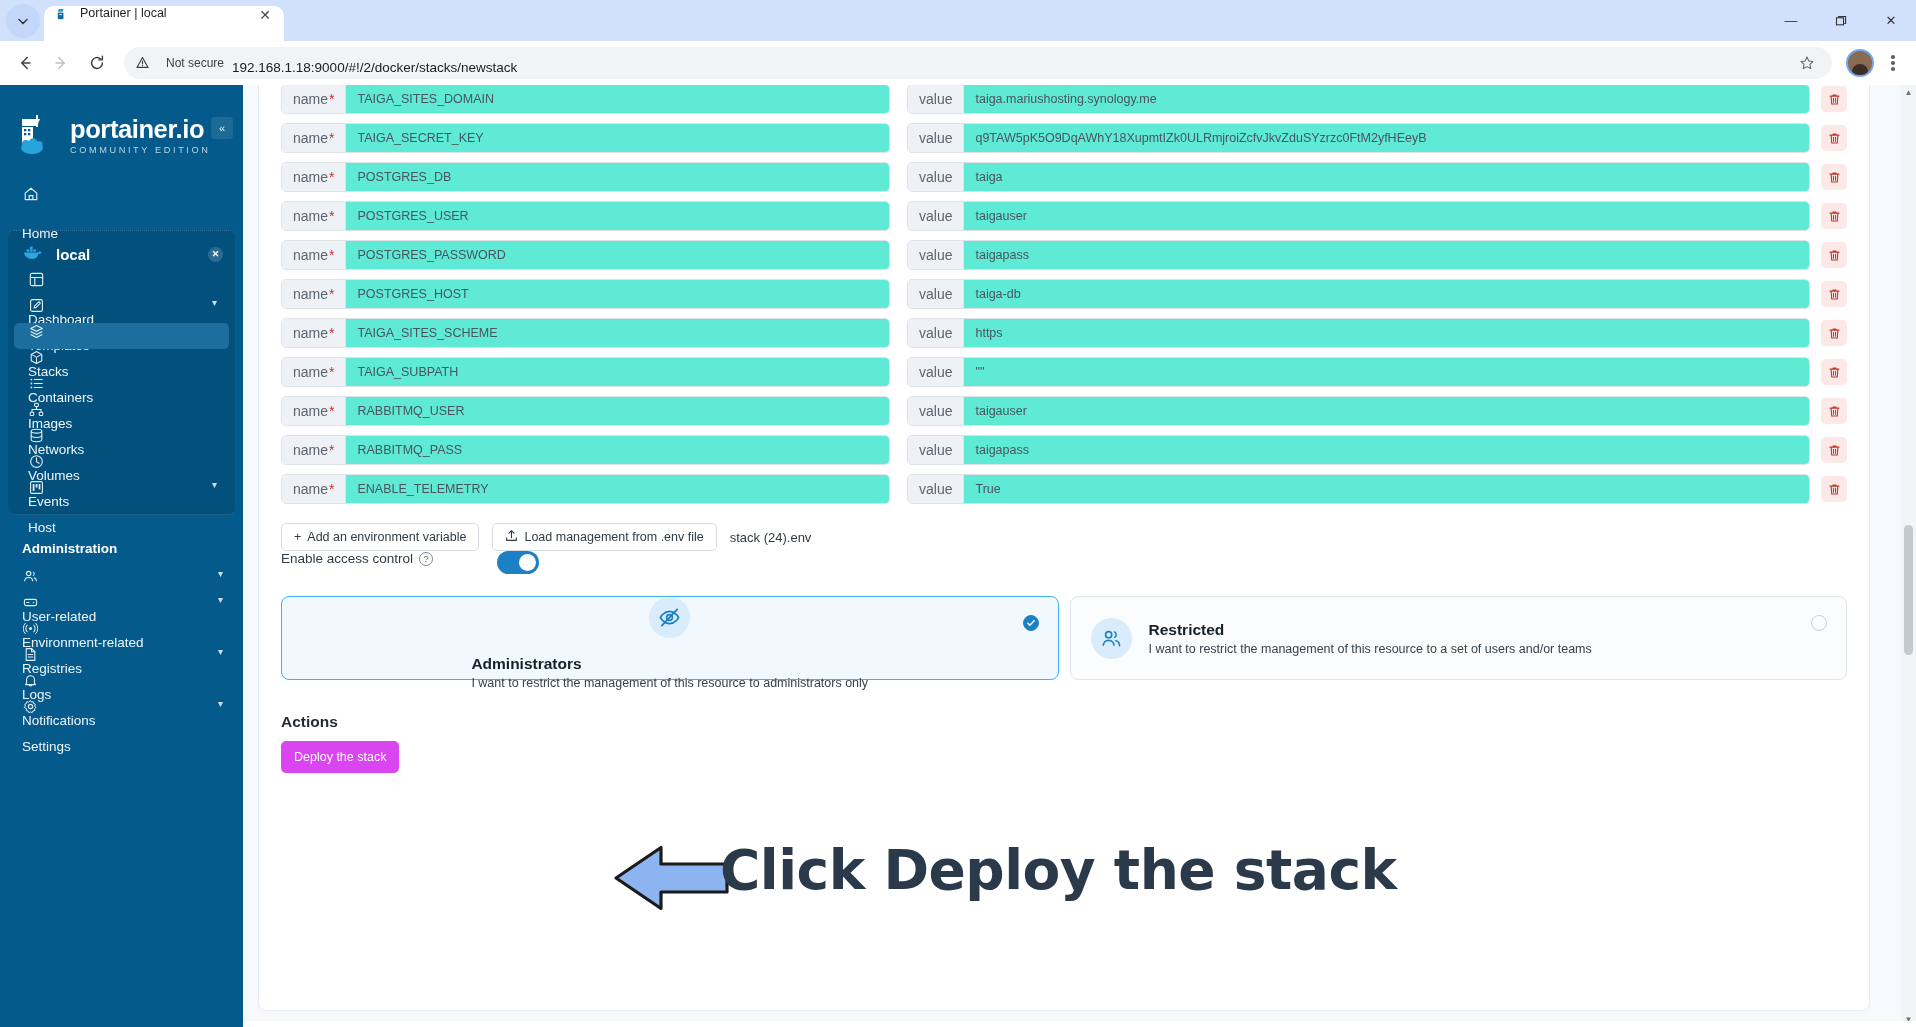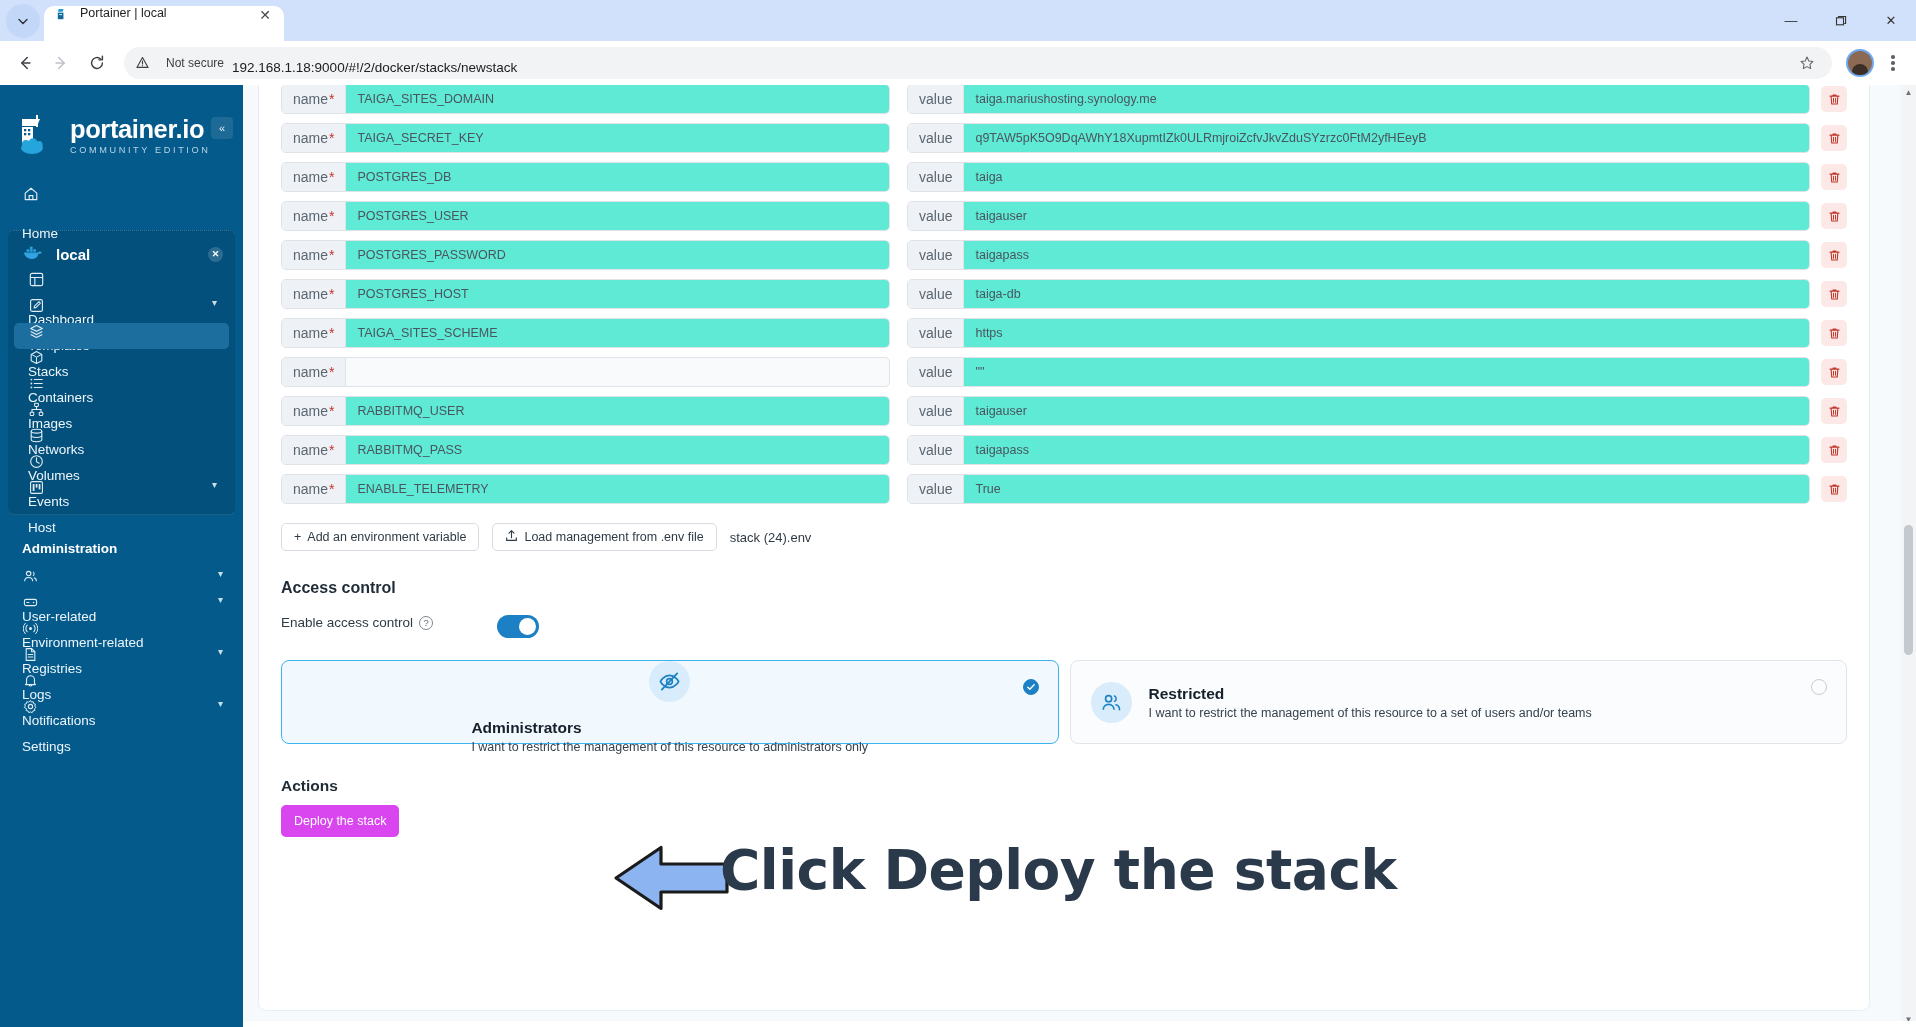--- a/index.html
+++ b/index.html
@@ -946,20 +946,21 @@
                 <path d="M5.9 5.6v4.3M8.1 5.6v4.3" stroke="#c0392b" stroke-width="1.1" stroke-linecap="round"></path>
               </svg>
             </div>
           </div>
           <div class="env-row">
             <div class="field name-field">
               <span class="field-label">
                 <span>name</span>
                 <span class="req">*</span>
               </span>
+              <span class="field-input">TAIGA_SUBPATH</span>
             </div>
             <div class="field value-field">
               <span class="field-label">value</span>
               <span class="field-input">""</span>
             </div>
             <div class="del-btn">
               <svg width="13" height="13" viewBox="0 0 14 14">
                 <path d="M2.2 3.4h9.6M5.4 3.4V2.1h3.2v1.3M3.4 3.4l.6 8.5h6l.6-8.5" fill="none" stroke="#c0392b" stroke-width="1.2" stroke-linecap="round" stroke-linejoin="round"></path>
                 <path d="M5.9 5.6v4.3M8.1 5.6v4.3" stroke="#c0392b" stroke-width="1.1" stroke-linecap="round"></path>
               </svg>
@@ -1035,21 +1036,20 @@
                 <path d="M7 9.3V1.9M4.3 4.5L7 1.8l2.7 2.7" stroke="#2f3b45" stroke-width="1.2" fill="none" stroke-linecap="round" stroke-linejoin="round"></path>
                 <path d="M1.8 9.6v2.6h10.4V9.6" stroke="#2f3b45" stroke-width="1.2" fill="none" stroke-linecap="round"></path>
               </svg>
           </span>
           <span>Load management from .env file</span>
         </div>
         <div class="filename">stack (24).env</div>
       </div>
 
       
-      <div class="section-title">Access control</div>
 
       <div class="toggle-row">
         <span class="toggle-label">
           <span>Enable access control</span>
           <span class="help-ico">?</span>
         </span>
         <span class="toggle"></span>
       </div>
 
       <div class="cards">

